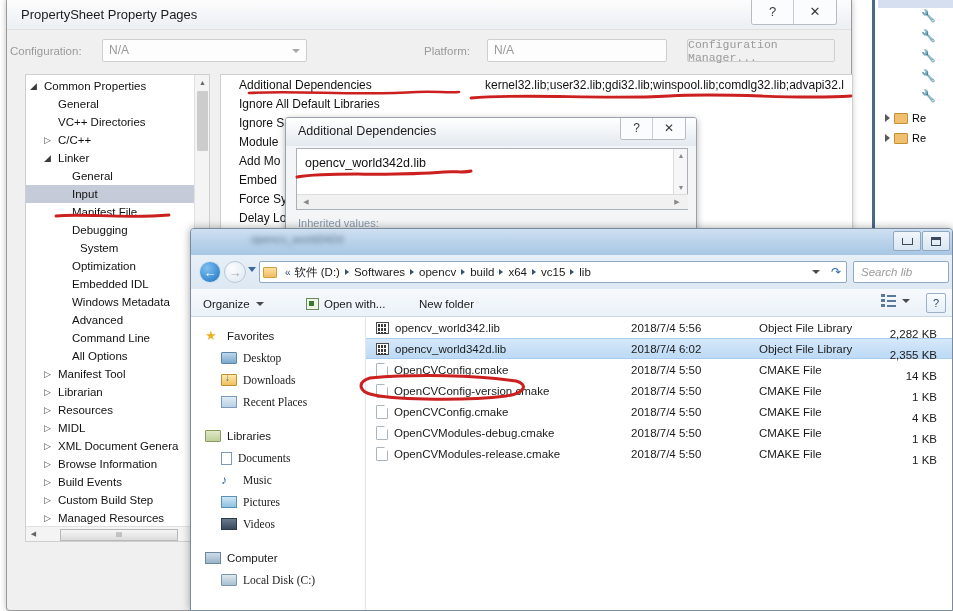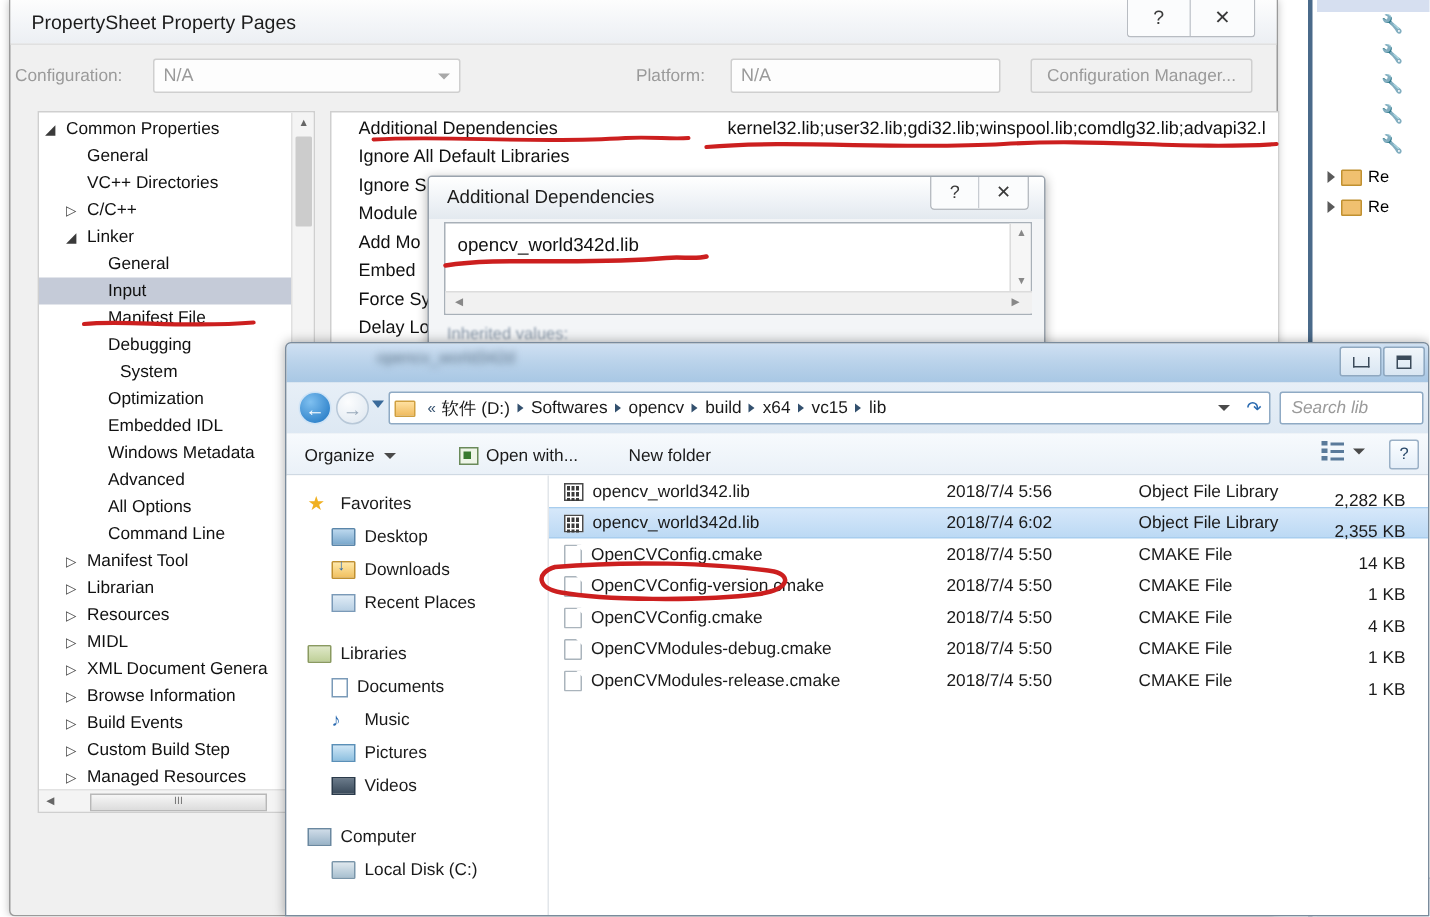--- a/index.html
+++ b/index.html
@@ -99,21 +99,21 @@
   .cfg-select.s1 { left: 95px; width: 205px; }
   .cfg-select.s2 { left: 480px; width: 180px; }
   .cfg-caret {
     position: absolute; right: 6px; top: 9px;
     width: 0; height: 0; border-left: 4px solid transparent; border-right: 4px solid transparent;
     border-top: 4px solid #a8a8a8;
   }
   .cfg-mgr-btn {
     position: absolute; left: 680px; top: 3px; width: 148px; height: 23px;
     background: #f1f1f1; border: 1px solid #cfcfcf; border-radius: 2px;
-    font-size: 11.5px; color: #9a9a9a; display: flex; align-items: center; justify-content: center;
+    font-size: 11.5px; color: #9a9a9a; display: flex; align-items: center; justify-content: center; font-family: Liberation Mono, monospace;
   }
 
   
   .prop-body { position: relative; height: 500px; margin: 4px 12px 0 18px; }
   .tree-pane {
     position: absolute; left: 0; top: 0; width: 185px; height: 468px;
     background: #ffffff; border: 1px solid #cfcfcf;
     overflow: hidden;
   }
   .tree-scroll-v {
@@ -323,21 +323,21 @@
 
   .exp-main { position: relative; height: 295px; display: flex; background: #ffffff; }
   .nav-pane {
     width: 175px; background: #ffffff; border-right: 1px solid #e2e6ea;
     position: relative; padding-top: 8px; overflow: hidden;
   }
   .nav-row {
     height: 22px; display: flex; align-items: center; font-size: 11.5px; color: #1a1a1a;
     padding-left: 14px; white-space: nowrap;
   }
-  .nav-row.child { padding-left: 30px; }
+  .nav-row.child { padding-left: 30px; font-family: Liberation Serif, serif; }
   .nav-ico { width: 16px; height: 14px; margin-right: 6px; flex: none; position: relative; }
   .ico-star {
     color: #f0b020; font-size: 13px; line-height: 13px;
   }
   .ico-desktop { background: linear-gradient(to bottom,#bcd8ee,#7aa8cc); border: 1px solid #5a86aa; border-radius: 1px; height: 12px; }
   .ico-dl { background: linear-gradient(to bottom,#ffe8a8,#f0c060); border: 1px solid #c09030; border-radius: 1px; height: 12px; position: relative;}
   .ico-dl::after { content:"\2193"; position:absolute; left:3px; top:-3px; color:#2a6ab0; font-size:10px; }
   .ico-recent { background: linear-gradient(to bottom,#e0ecf6,#b8d0e4); border: 1px solid #7a9ab8; height: 12px; }
   .ico-lib { background: linear-gradient(to bottom,#dfe8c8,#bfd098); border: 1px solid #8a9a60; border-radius:1px; height: 12px; }
   .ico-doc { background:#fff; border:1px solid #7a9ab8; height:13px; width:11px; }
@@ -512,25 +512,25 @@
             <div class="tree-row" style="padding-left: 32px;">
               <span class="glyph-none"></span>
               <span>Windows Metadata</span>
             </div>
             <div class="tree-row" style="padding-left: 32px;">
               <span class="glyph-none"></span>
               <span>Advanced</span>
             </div>
             <div class="tree-row" style="padding-left: 32px;">
               <span class="glyph-none"></span>
+              <span>Command Line</span>
+            </div>
+            <div class="tree-row" style="padding-left: 32px;">
+              <span class="glyph-none"></span>
               <span>All Options</span>
-            </div>
-            <div class="tree-row" style="padding-left: 32px;">
-              <span class="glyph-none"></span>
-              <span>Command Line</span>
             </div>
             <div class="tree-row" style="padding-left: 18px;">
               <span class="glyph-closed">▷</span>
               <span>Manifest Tool</span>
             </div>
             <div class="tree-row" style="padding-left: 18px;">
               <span class="glyph-closed">▷</span>
               <span>Librarian</span>
             </div>
             <div class="tree-row" style="padding-left: 18px;">

